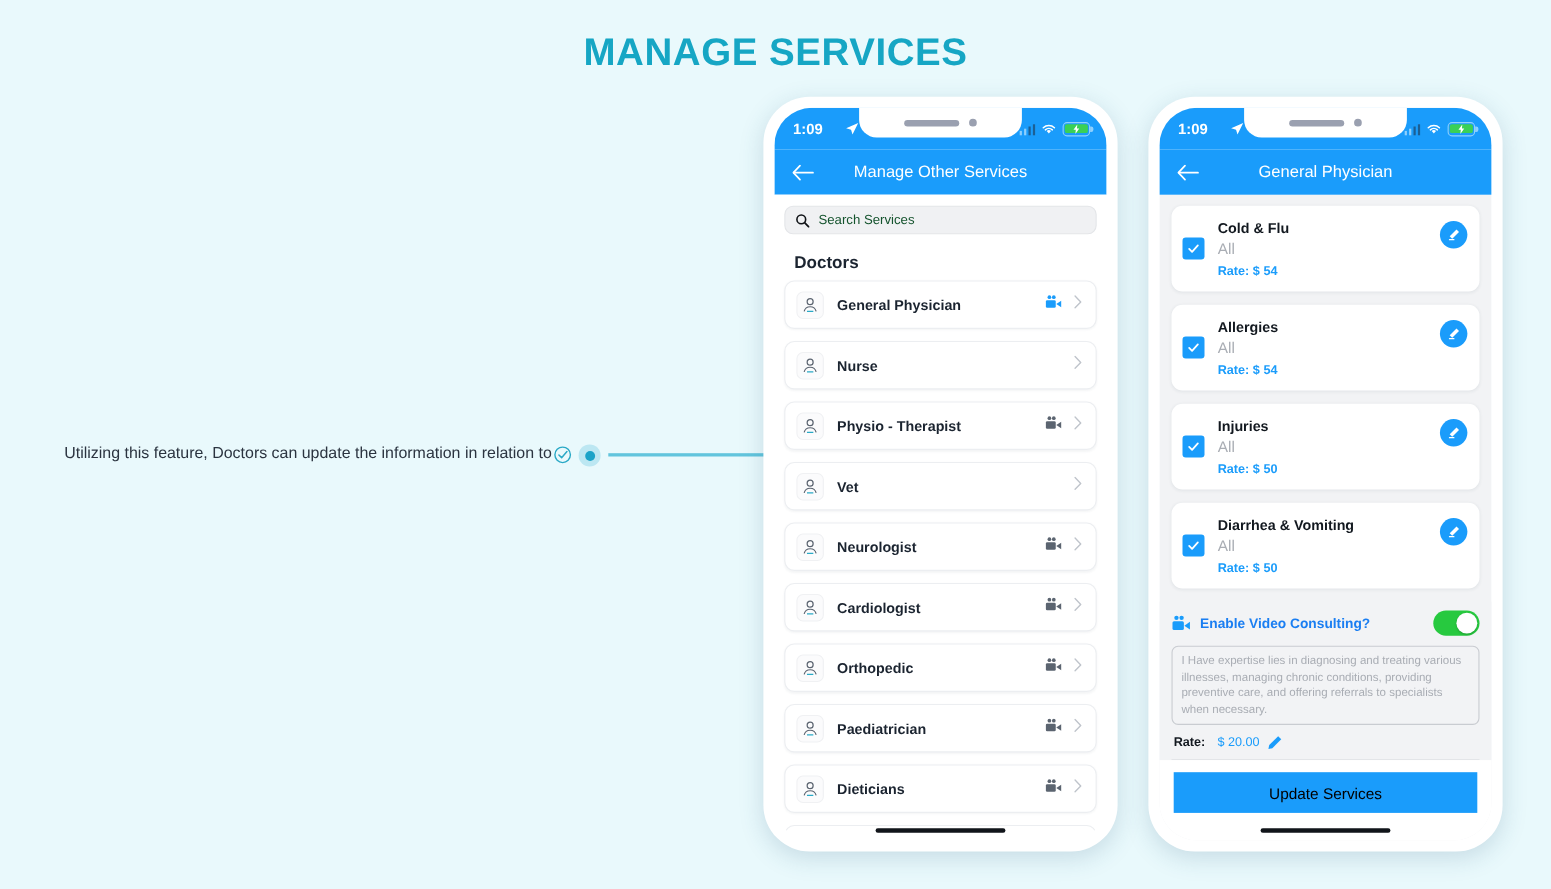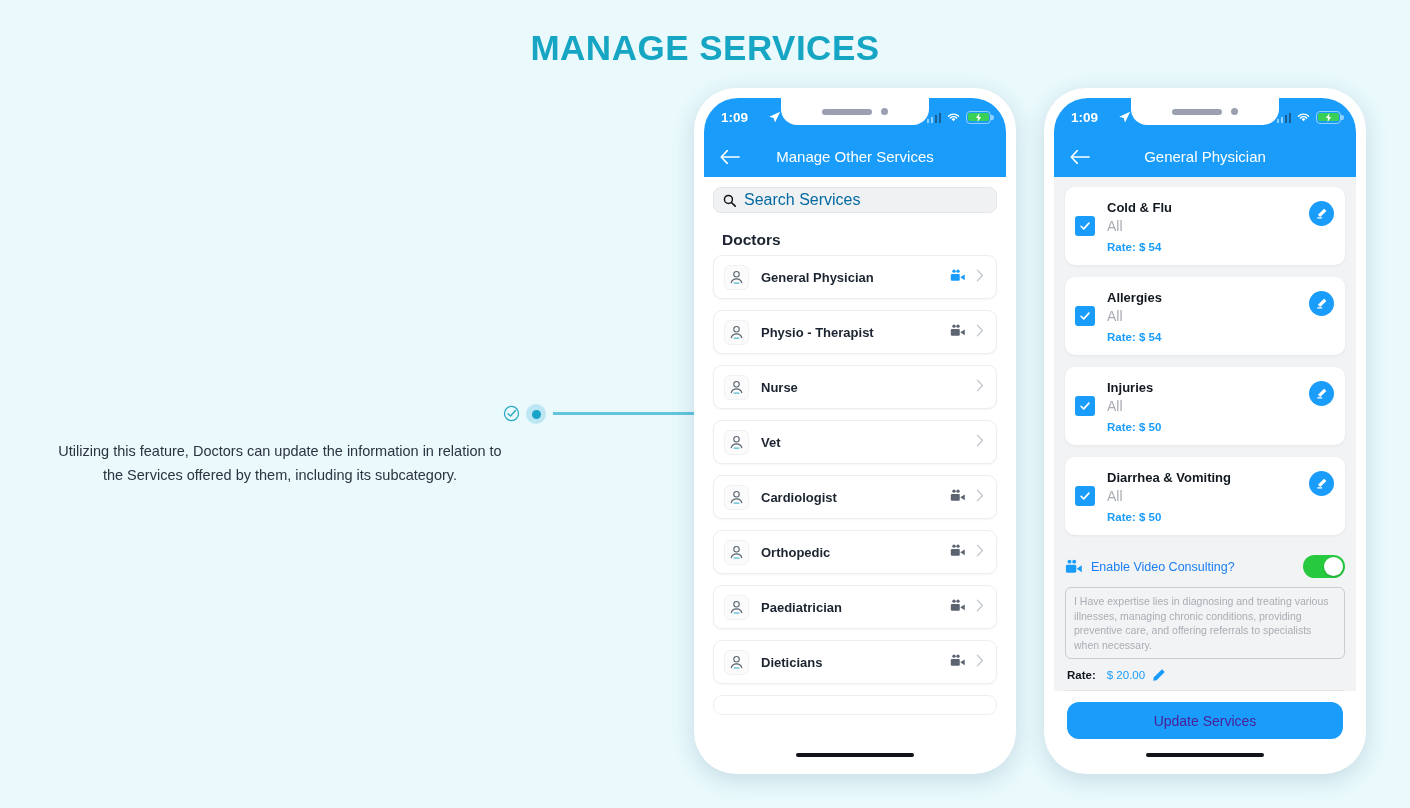--- a/index.html
+++ b/index.html
@@ -18,21 +18,21 @@
     font-size: 35px; font-weight: bold; letter-spacing: 0.5px;
     color: #16a6c4;
   }
 
   
   .annotation {
     position: absolute; left: 50px; top: 400px; width: 460px;
     text-align: center;
     font-size: 14.5px; line-height: 24px; color: #2b3440;
   }
-  .annot-line1 { display: block; margin-top: 39px; }
+  .annot-line1 { display: block; }
   .annot-line2 { display: block; }
   .check-circle {
     position: absolute; left: 503px; top: 405px;
     width: 17px; height: 17px;
   }
   .dot-marker {
     position: absolute; left: 526px; top: 404px;
     width: 20px; height: 20px; border-radius: 50%;
     background: #bce7f2;
     display: flex; align-items: center; justify-content: center;
@@ -114,21 +114,21 @@
   }
 
   
   .left-body { background: #ffffff; height: calc(100% - 79px); position: relative; }
   .search-wrap { padding: 10px 9px 6px 9px; }
   .search-bar {
     display: flex; align-items: center; gap: 8px;
     background: #f0f1f3; border: 1px solid #e3e5e8;
     border-radius: 8px; height: 26px; padding: 0 9px;
   }
-  .search-bar .ph { color: #0369a1; font-size: 16px; }
+  .search-bar .ph { color: #14532d; font-size: 12px; }
   .section-title {
     font-size: 15.5px; font-weight: bold; color: #1b2430;
     padding: 12px 0 6px 18px;
   }
   .svc-list { padding: 0 9px; }
   .svc-row {
     display: flex; align-items: center;
     background: #ffffff; border: 1px solid #eceef1;
     border-radius: 9px; height: 44px; margin-bottom: 11px;
     padding: 0 12px 0 10px;
@@ -169,21 +169,21 @@
   .card-rate span { color: #1a9cfb; font-weight: bold; }
   .edit-btn {
     position: absolute; right: 11px; top: 14px;
     width: 25px; height: 25px; border-radius: 50%; background: #1a9cfb;
     display: flex; align-items: center; justify-content: center;
   }
   .video-panel {
     background: #f2f3f5; padding: 6px 11px 0 11px;
   }
   .vc-row { display: flex; align-items: center; gap: 8px; padding: 2px 0 9px 0; }
-  .vc-label { color: #1a7ef2; font-size: 12.5px; font-weight: normal; }
+  .vc-label { color: #1a7ef2; font-size: 12.5px; font-weight: bold; }
   .toggle {
     margin-left: auto; width: 42px; height: 23px; border-radius: 13px;
     background: #27c93f; position: relative;
   }
   .toggle i {
     position: absolute; right: 2px; top: 2px;
     width: 19px; height: 19px; border-radius: 50%; background: #fff; display: block;
     box-shadow: 0 1px 2px rgba(0,0,0,0.2);
   }
   .desc-box {
@@ -192,22 +192,22 @@
     min-height: 68px;
   }
   .rate-row {
     display: flex; align-items: center; gap: 11px;
     padding: 9px 0 8px 2px; font-size: 11.5px; font-weight: bold; color: #12181f;
     border-bottom: 1px solid #e3e5e8;
   }
   .rate-row .amt { color: #1a9cfb; font-weight: normal; }
   .btn-wrap { background: #ffffff; padding: 11px 13px 0 13px; flex: 1; }
   .update-btn {
-    width: 100%; height: 37px; border-radius: 12px; background: #1a9cfb;
-    color: #4c1d95; font-size: 14px; border: none;
+    width: 100%; height: 37px; border-radius: 0; background: #1a9cfb;
+    color: #000000; font-size: 14px; border: none;
     display: flex; align-items: center; justify-content: center;
     font-family: "Liberation Sans", sans-serif; cursor: pointer;
   }
   .home-bar {
     position: absolute; left: 50%; bottom: 7px; transform: translateX(-50%);
     width: 118px; height: 4.5px; border-radius: 3px; background: #11151a;
   }
   .partial-card {
     background: #fff; border: 1px solid #eceef1; border-radius: 9px;
     height: 20px; margin: 0 9px;
@@ -215,21 +215,20 @@
 </style>
 </head>
 <body>
 
 <div class="page">
 
   <div class="page-title">MANAGE SERVICES</div>
 
   <div class="annotation">
     <span class="annot-line1">Utilizing this feature, Doctors can update the information in relation to</span>
-    <span class="annot-line2">the Services offered by them, including its subcategory.</span>
   </div>
   <svg class="check-circle" viewBox="0 0 20 20">
     <circle cx="10" cy="10" r="8.3" fill="none" stroke="#2aa9c6" stroke-width="1.5"></circle>
     <path d="M6 10.2 L8.9 13 L14.6 6.4" fill="none" stroke="#2aa9c6" stroke-width="1.6" stroke-linecap="round" stroke-linejoin="round"></path>
   </svg>
   <div class="dot-marker">
       <i></i>
     </div>
   <div class="connector"></div>
 
@@ -313,20 +312,35 @@
               </span>
             </div>
             <div class="svc-row">
               <span class="svc-icon">
                 <svg width="17" height="17" viewBox="0 0 20 20">
                   <circle cx="10" cy="6.2" r="3.2" fill="none" stroke="#5b6470" stroke-width="1.3"></circle>
                   <path d="M3.6 16.6 a6.6 6.6 0 0 1 12.8 0" fill="none" stroke="#5b6470" stroke-width="1.3"></path>
                   <path d="M6.6 16.6 h6.8" stroke="#2aa9c6" stroke-width="1.2"></path>
                 </svg>
               </span>
+              <span class="svc-label">Nurse</span>
+              <span class="svc-right">
+                <span class="chev"><svg width="8" height="13" viewBox="0 0 9 14">
+                    <path d="M1.5 1 L7.3 7 L1.5 13" fill="none" stroke="#bfc4cb" stroke-width="1.4" stroke-linecap="round" stroke-linejoin="round"></path>
+                  </svg></span>
+              </span>
+            </div>
+            <div class="svc-row">
+              <span class="svc-icon">
+                <svg width="17" height="17" viewBox="0 0 20 20">
+                  <circle cx="10" cy="6.2" r="3.2" fill="none" stroke="#5b6470" stroke-width="1.3"></circle>
+                  <path d="M3.6 16.6 a6.6 6.6 0 0 1 12.8 0" fill="none" stroke="#5b6470" stroke-width="1.3"></path>
+                  <path d="M6.6 16.6 h6.8" stroke="#2aa9c6" stroke-width="1.2"></path>
+                </svg>
+              </span>
               <span class="svc-label">Physio - Therapist</span>
               <span class="svc-right">
                 <span><svg width="16" height="13" viewBox="0 0 20 16">
                     <circle cx="5" cy="2.6" r="2.1" fill="#5b6470"></circle>
                     <circle cx="10" cy="2.6" r="2.1" fill="#5b6470"></circle>
                     <rect x="1" y="6" width="11.2" height="8.6" rx="1.5" fill="#5b6470"></rect>
                     <path d="M12.8 10.3 L18.4 6.6 V14 Z" fill="#5b6470"></path>
                   </svg></span>
                 <span class="chev"><svg width="8" height="13" viewBox="0 0 9 14">
                     <path d="M1.5 1 L7.3 7 L1.5 13" fill="none" stroke="#bfc4cb" stroke-width="1.4" stroke-linecap="round" stroke-linejoin="round"></path>
@@ -334,37 +348,43 @@
               </span>
             </div>
             <div class="svc-row">
               <span class="svc-icon">
                 <svg width="17" height="17" viewBox="0 0 20 20">
                   <circle cx="10" cy="6.2" r="3.2" fill="none" stroke="#5b6470" stroke-width="1.3"></circle>
                   <path d="M3.6 16.6 a6.6 6.6 0 0 1 12.8 0" fill="none" stroke="#5b6470" stroke-width="1.3"></path>
                   <path d="M6.6 16.6 h6.8" stroke="#2aa9c6" stroke-width="1.2"></path>
                 </svg>
               </span>
-              <span class="svc-label">Nurse</span>
-              <span class="svc-right">
-                <span class="chev"><svg width="8" height="13" viewBox="0 0 9 14">
-                    <path d="M1.5 1 L7.3 7 L1.5 13" fill="none" stroke="#bfc4cb" stroke-width="1.4" stroke-linecap="round" stroke-linejoin="round"></path>
-                  </svg></span>
-              </span>
-            </div>
-            <div class="svc-row">
-              <span class="svc-icon">
-                <svg width="17" height="17" viewBox="0 0 20 20">
-                  <circle cx="10" cy="6.2" r="3.2" fill="none" stroke="#5b6470" stroke-width="1.3"></circle>
-                  <path d="M3.6 16.6 a6.6 6.6 0 0 1 12.8 0" fill="none" stroke="#5b6470" stroke-width="1.3"></path>
-                  <path d="M6.6 16.6 h6.8" stroke="#2aa9c6" stroke-width="1.2"></path>
-                </svg>
-              </span>
               <span class="svc-label">Vet</span>
               <span class="svc-right">
+                <span class="chev"><svg width="8" height="13" viewBox="0 0 9 14">
+                    <path d="M1.5 1 L7.3 7 L1.5 13" fill="none" stroke="#bfc4cb" stroke-width="1.4" stroke-linecap="round" stroke-linejoin="round"></path>
+                  </svg></span>
+              </span>
+            </div>
+            <div class="svc-row">
+              <span class="svc-icon">
+                <svg width="17" height="17" viewBox="0 0 20 20">
+                  <circle cx="10" cy="6.2" r="3.2" fill="none" stroke="#5b6470" stroke-width="1.3"></circle>
+                  <path d="M3.6 16.6 a6.6 6.6 0 0 1 12.8 0" fill="none" stroke="#5b6470" stroke-width="1.3"></path>
+                  <path d="M6.6 16.6 h6.8" stroke="#2aa9c6" stroke-width="1.2"></path>
+                </svg>
+              </span>
+              <span class="svc-label">Neurologist</span>
+              <span class="svc-right">
+                <span><svg width="16" height="13" viewBox="0 0 20 16">
+                    <circle cx="5" cy="2.6" r="2.1" fill="#5b6470"></circle>
+                    <circle cx="10" cy="2.6" r="2.1" fill="#5b6470"></circle>
+                    <rect x="1" y="6" width="11.2" height="8.6" rx="1.5" fill="#5b6470"></rect>
+                    <path d="M12.8 10.3 L18.4 6.6 V14 Z" fill="#5b6470"></path>
+                  </svg></span>
                 <span class="chev"><svg width="8" height="13" viewBox="0 0 9 14">
                     <path d="M1.5 1 L7.3 7 L1.5 13" fill="none" stroke="#bfc4cb" stroke-width="1.4" stroke-linecap="round" stroke-linejoin="round"></path>
                   </svg></span>
               </span>
             </div>
             <div class="svc-row">
               <span class="svc-icon">
                 <svg width="17" height="17" viewBox="0 0 20 20">
                   <circle cx="10" cy="6.2" r="3.2" fill="none" stroke="#5b6470" stroke-width="1.3"></circle>
                   <path d="M3.6 16.6 a6.6 6.6 0 0 1 12.8 0" fill="none" stroke="#5b6470" stroke-width="1.3"></path>

